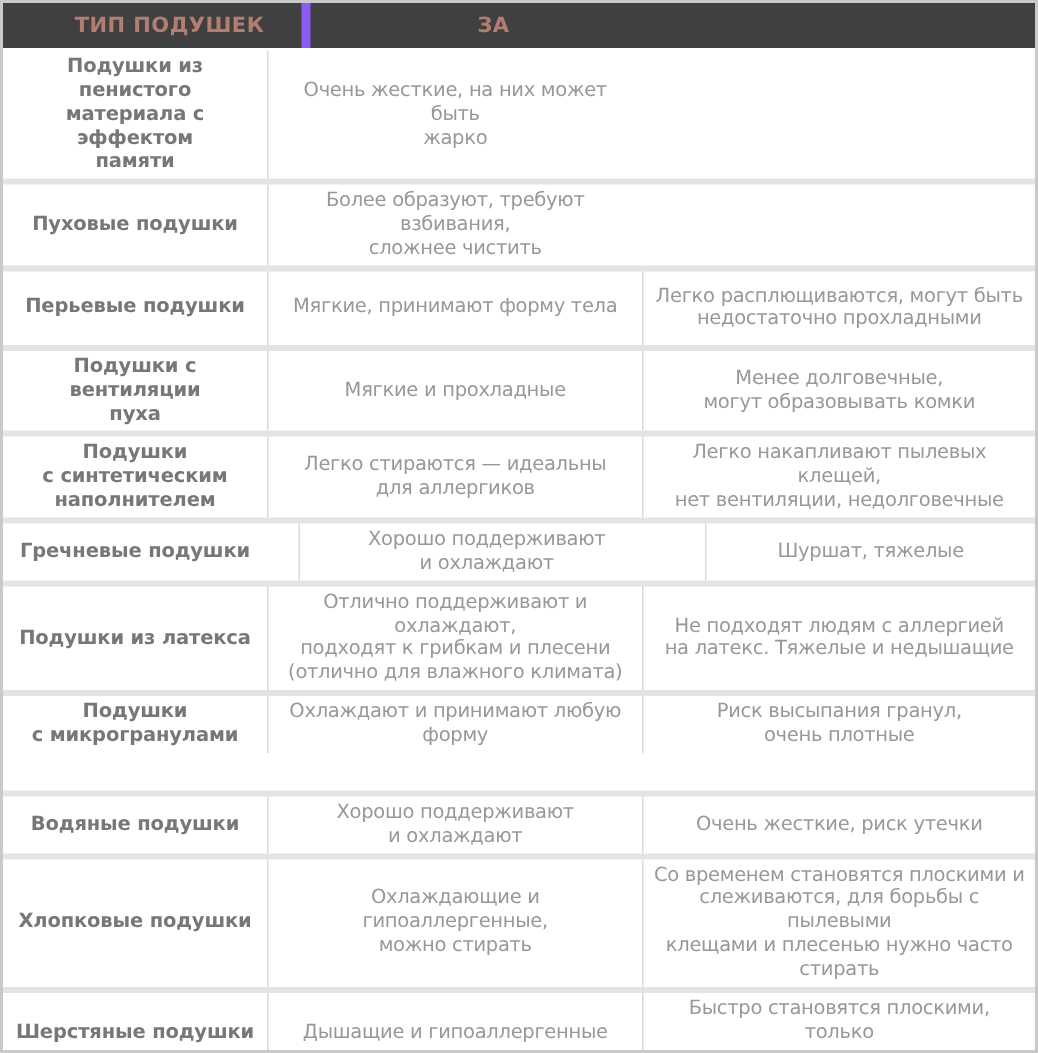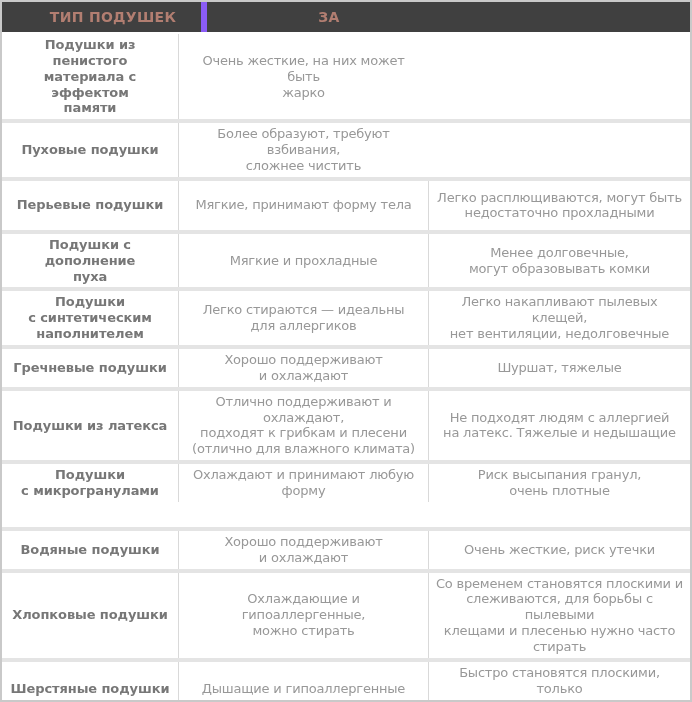--- a/index.html
+++ b/index.html
@@ -32,21 +32,21 @@
     white-space:pre-line;letter-spacing:-0.2px;
   }
   .cell + .cell{border-left:1px solid #d9d9d9;}
   .cell.type{color:#777777;font-weight:bold;letter-spacing:-0.1px;}
   
   .row:nth-child(1){min-height:58px;}
   .row:nth-child(2){min-height:42px;}
   .row:nth-child(3){min-height:49px;}
   .row:nth-child(4){min-height:37px;}
   .row:nth-child(5){min-height:49px;}
-  .row:nth-child(6){min-height:35px;}
+  .row:nth-child(6){min-height:35px;gap:21px;}
   .row:nth-child(7){min-height:52px;}
   .row:nth-child(8){min-height:37px;}
   .row:nth-child(9){min-height:35px;margin-top:25px;}
   .row:nth-child(10){min-height:65px;}
   .row:nth-child(11){min-height:38px;}
   .row:nth-child(12){min-height:62px;}
   .row:nth-child(13){min-height:40px;}
 </style>
 </head>
 <body>
@@ -69,21 +69,21 @@
       <div class="cell">Более образуют, требуют взбивания,
 сложнее чистить</div>
     </div>
     <div class="row">
       <div class="cell type">Перьевые подушки</div>
       <div class="cell">Мягкие, принимают форму тела</div>
       <div class="cell">Легко расплющиваются, могут быть
 недостаточно прохладными</div>
     </div>
     <div class="row">
-      <div class="cell type">Подушки с дополнение
+      <div class="cell type">Подушки с вентиляции
 пуха</div>
       <div class="cell">Мягкие и прохладные</div>
       <div class="cell">Менее долговечные,
 могут образовывать комки</div>
     </div>
     <div class="row">
       <div class="cell type">Подушки
 с синтетическим
 наполнителем</div>
       <div class="cell">Легко стираются — идеальны

